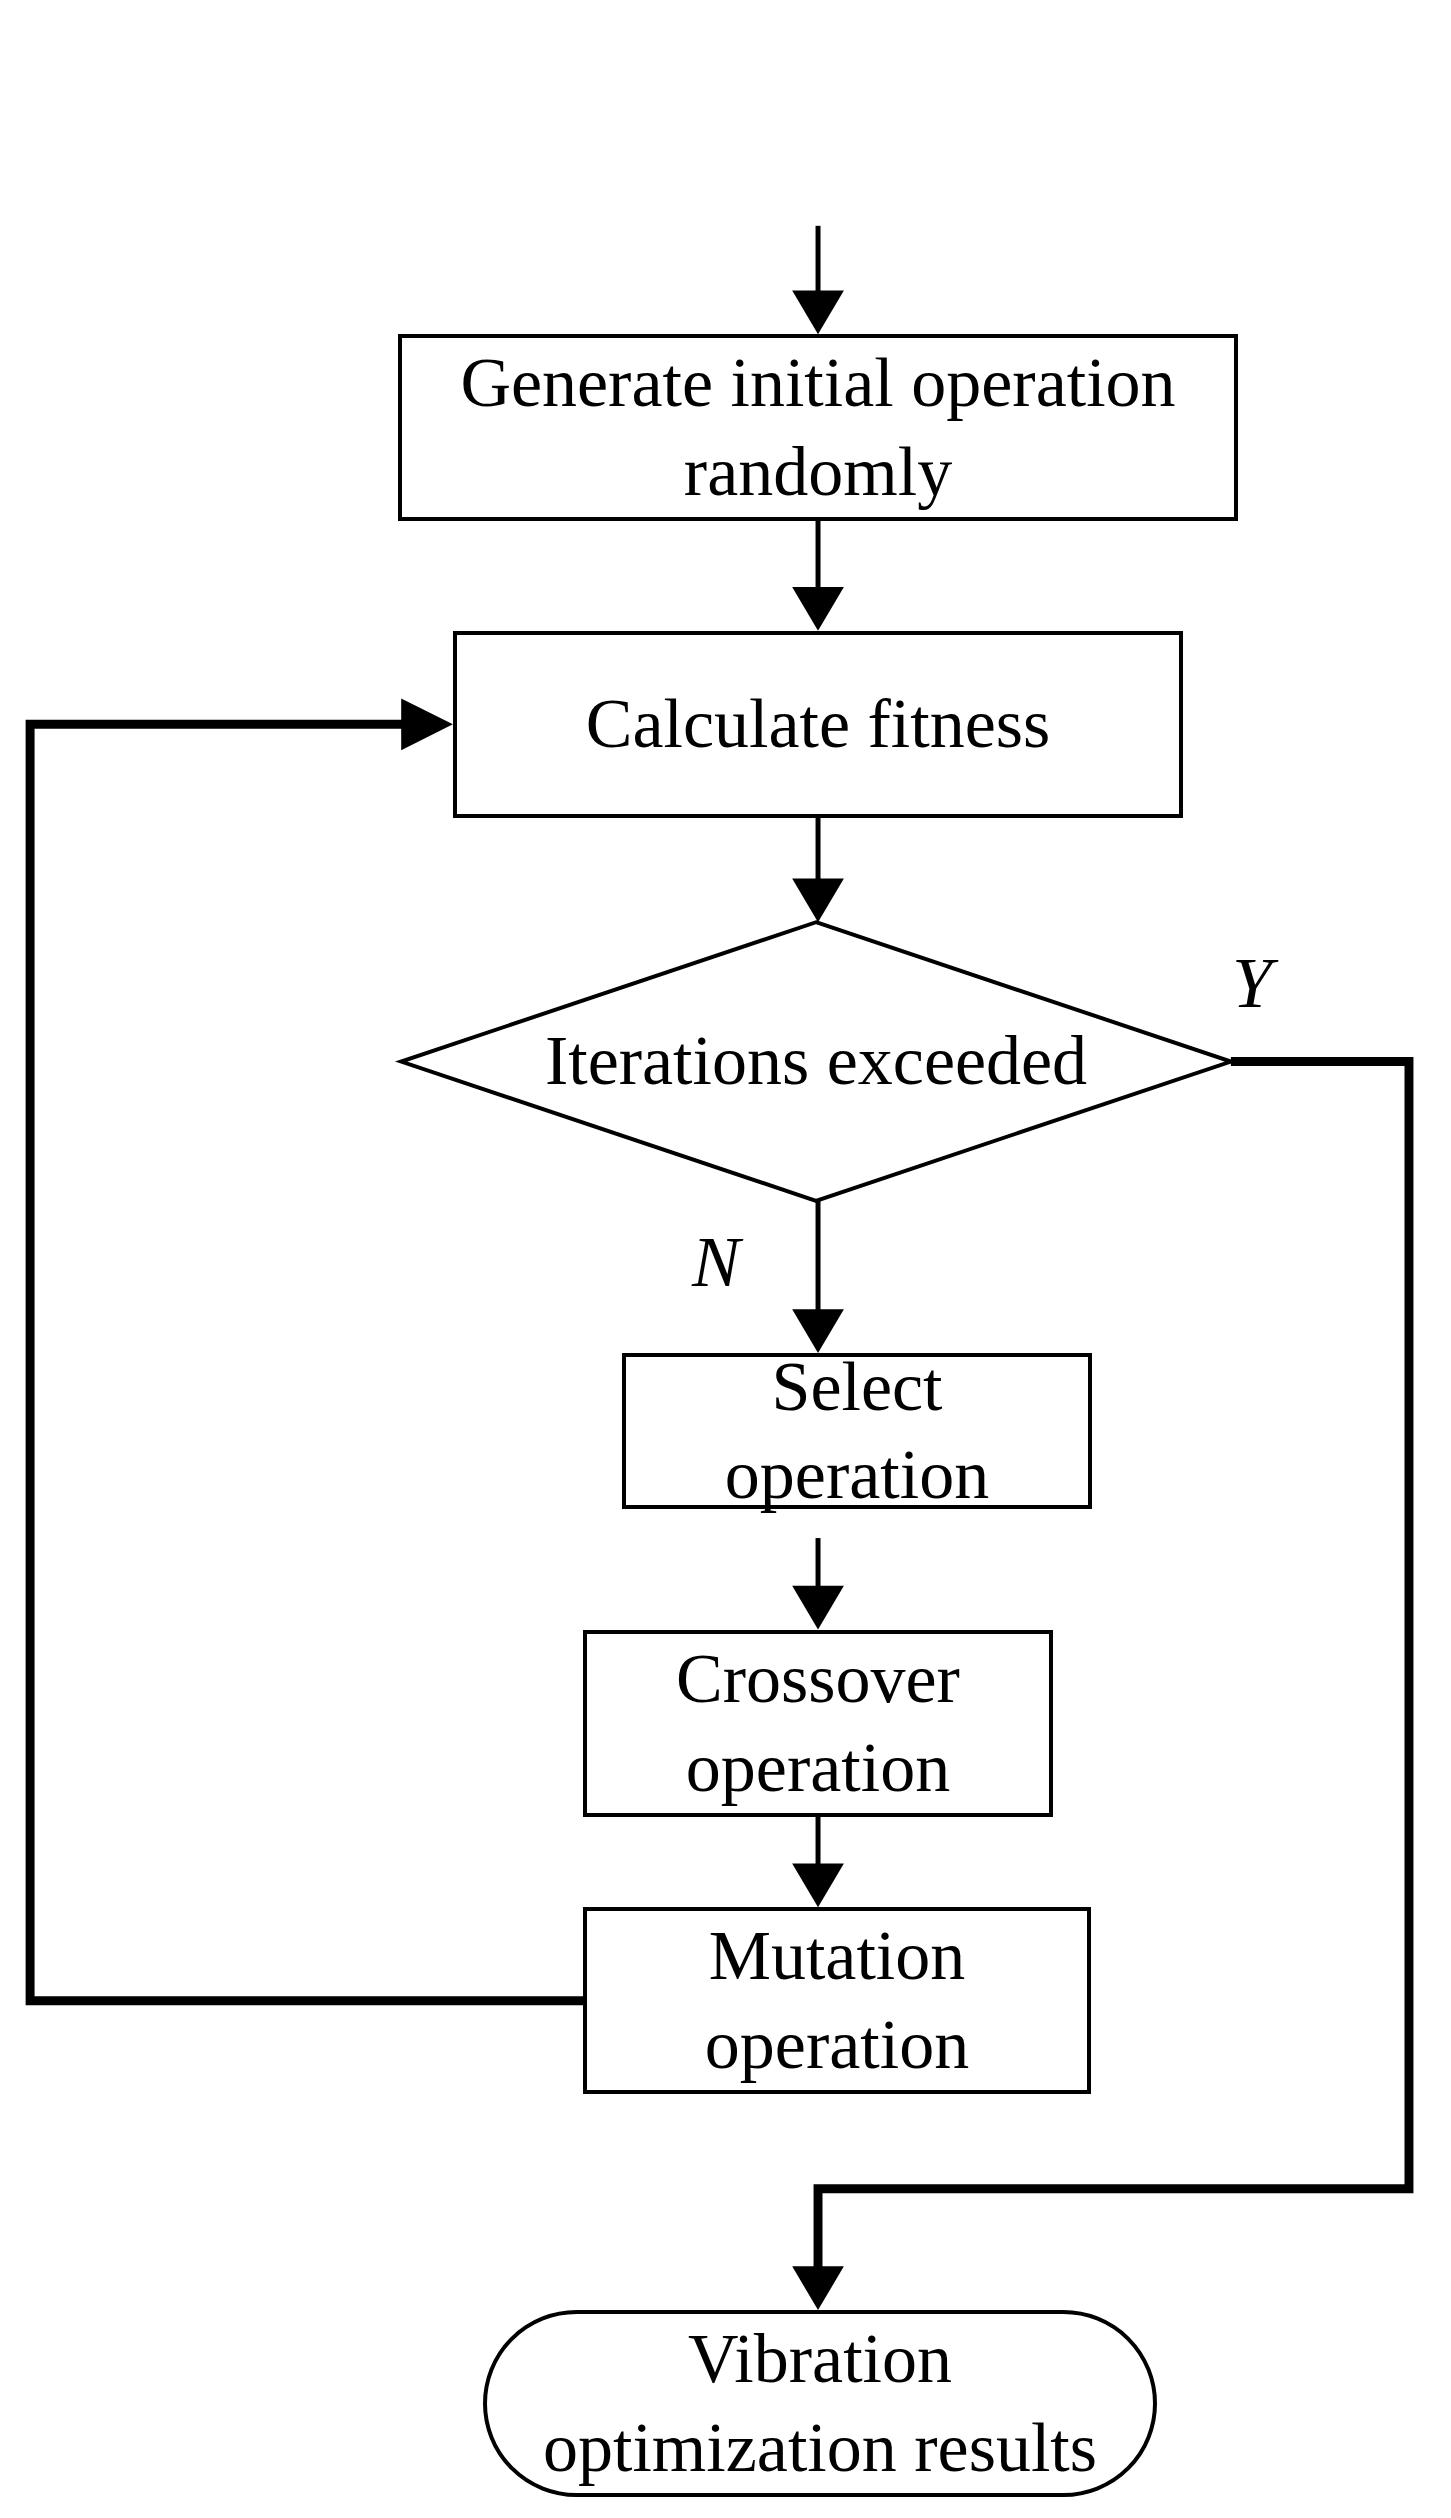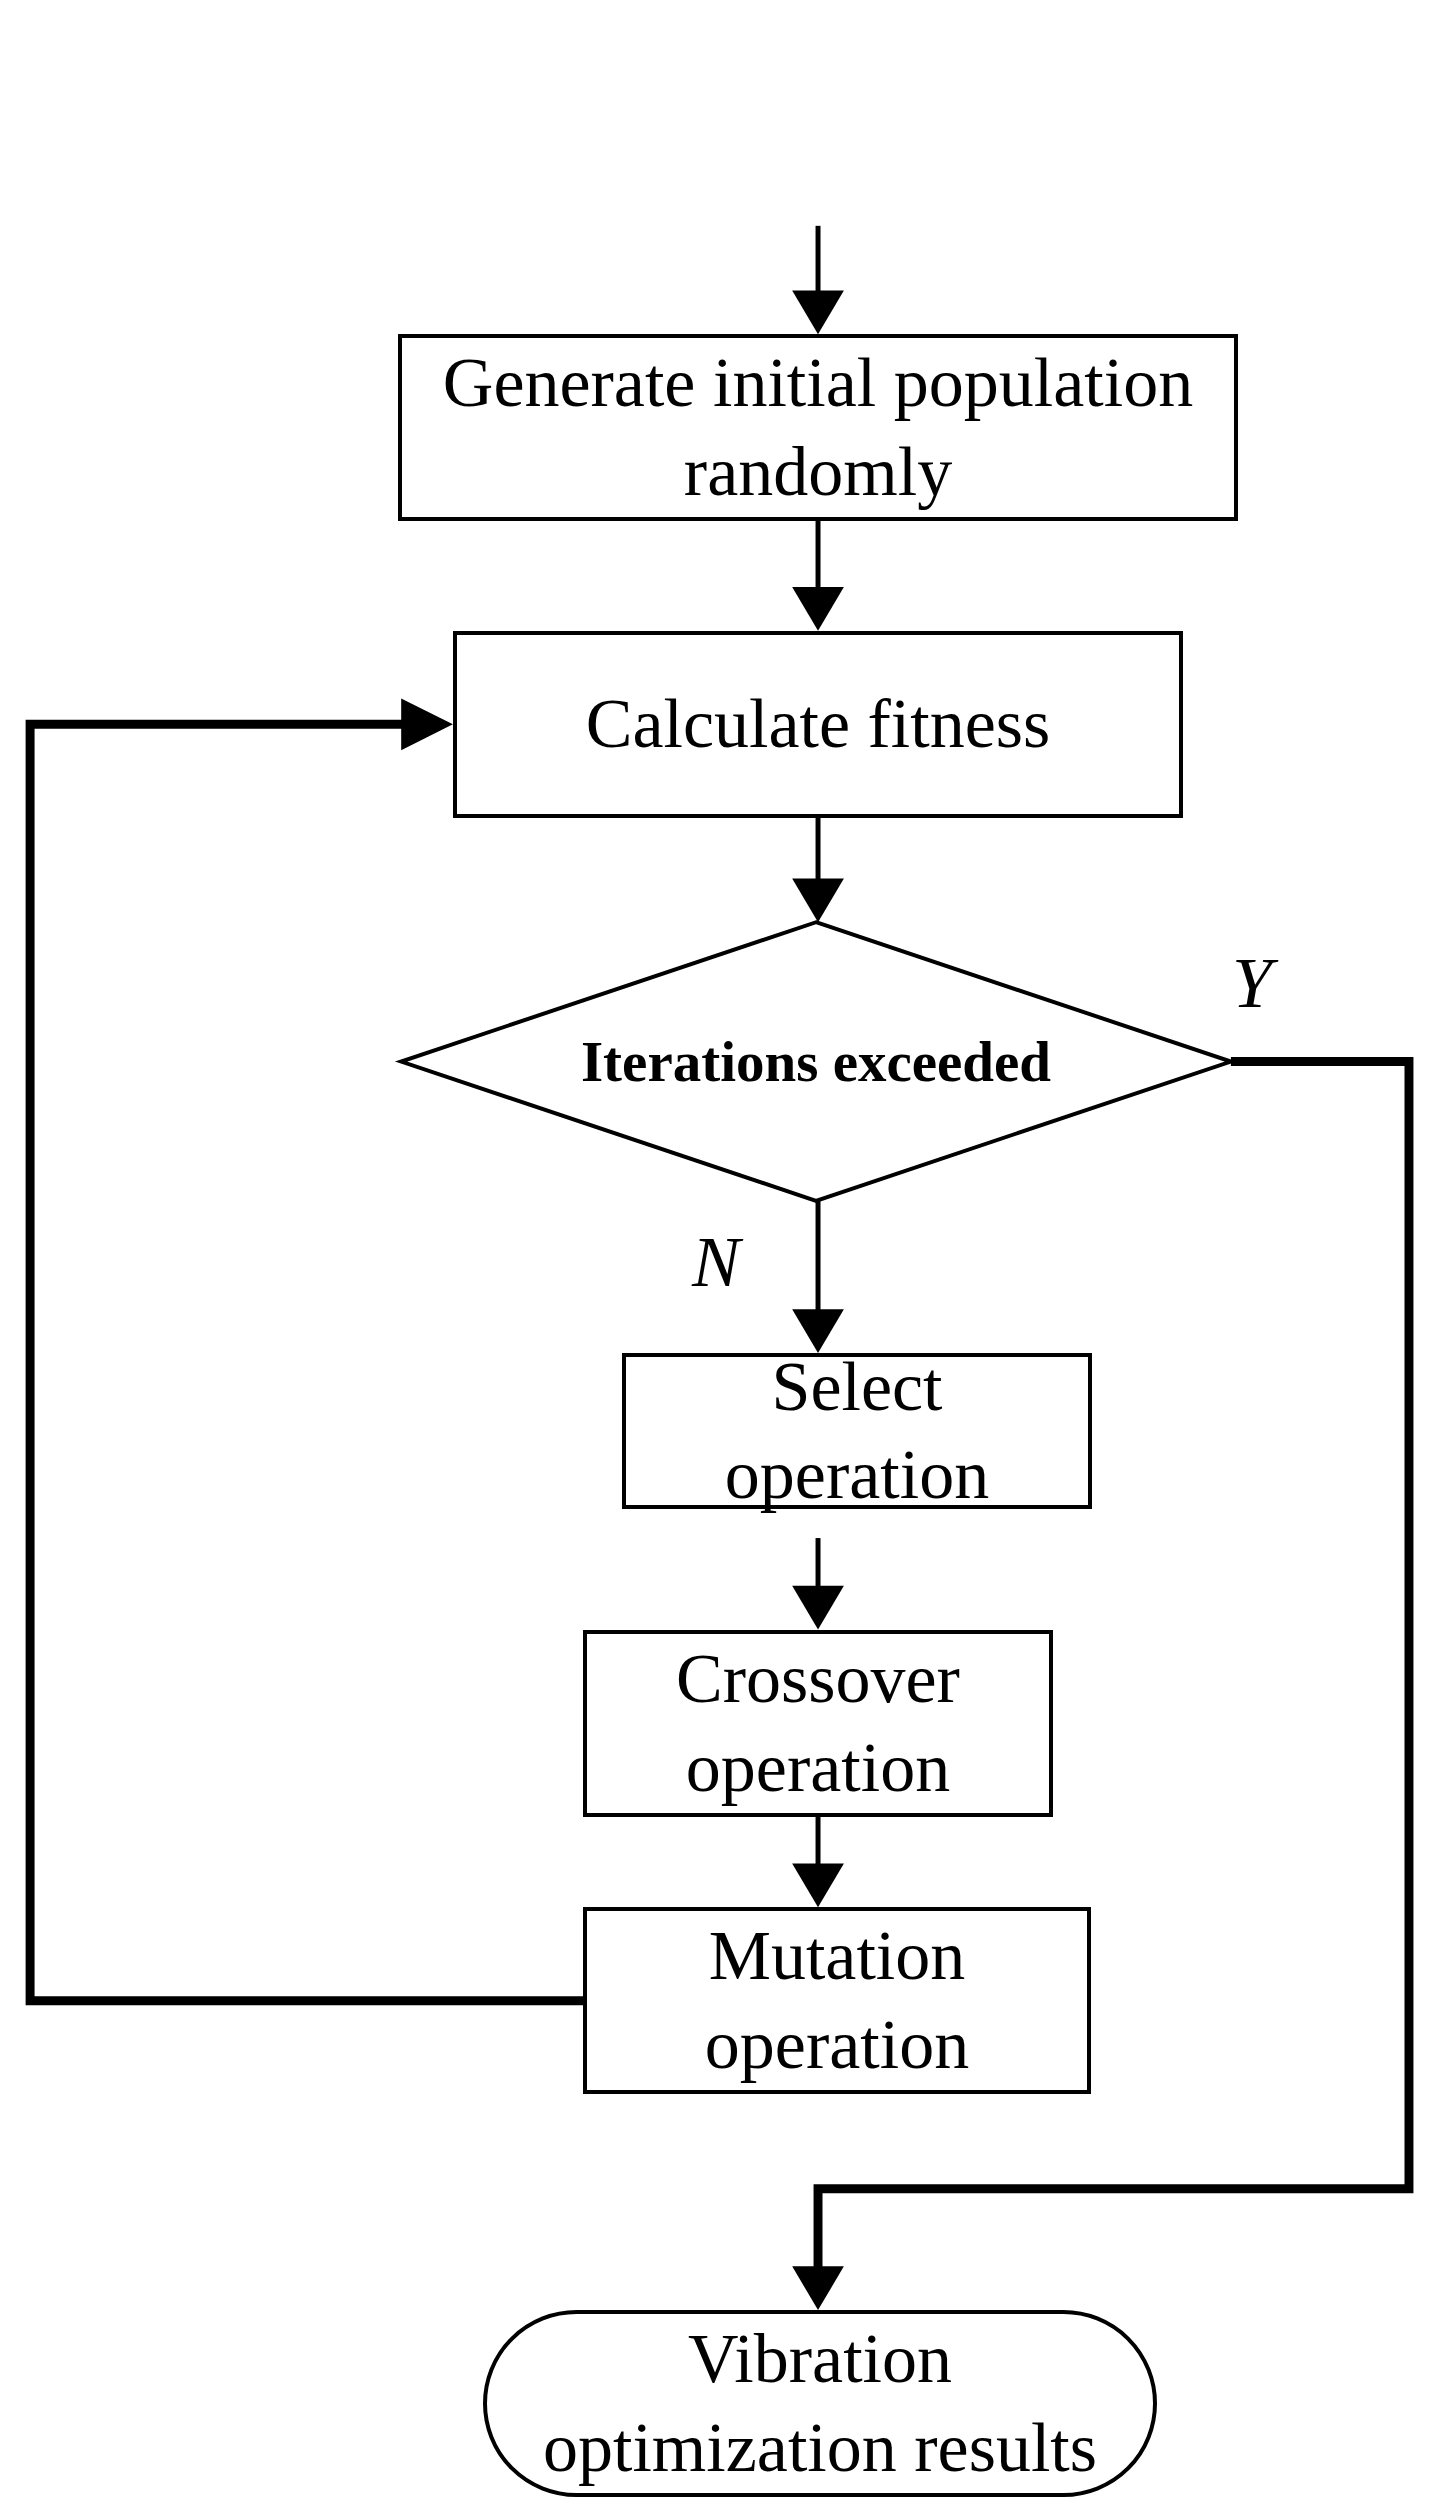--- a/index.html
+++ b/index.html
@@ -34,24 +34,23 @@
   .terminal { border-radius: 96px; }
   .decision-label {
     position: absolute;
     z-index: 1;
     display: flex;
     align-items: center;
     justify-content: center;
     text-align: center;
     border: none;
     background: transparent;
-    font-size: 57px;
+    font-size: 70px;
     line-height: 1.26;
     white-space: pre-line;
-    font-weight: bold;
   }
   .branch-label {
     position: absolute;
     z-index: 1;
     font-size: 72px;
     font-style: italic;
     line-height: 1;
     background: transparent;
   }
   
@@ -95,21 +94,21 @@
 
     <polyline points="1237,1067 1416,1067 1416,2200 822,2200 822,2282" fill="none" stroke="#000000" stroke-width="9"></polyline>
     <polygon points="796,2278 848,2278 822,2322" fill="#000000"></polygon>
 
     <polyline points="590,2011 30,2011 30,728 405,728" fill="none" stroke="#000000" stroke-width="9"></polyline>
     <polygon points="403,702 403,754 455,728" fill="#000000"></polygon>
   </svg>
 
 
   <div class="node" id="node-generate">
-    <span>Generate initial population
+    <span>Generate initial operation
 randomly</span>
   </div>
 
   <div class="node" id="node-calculate">
     <span>Calculate fitness</span>
   </div>
 
   <div class="decision-label" id="node-decision">
     <span>Iterations exceeded</span>
   </div>

